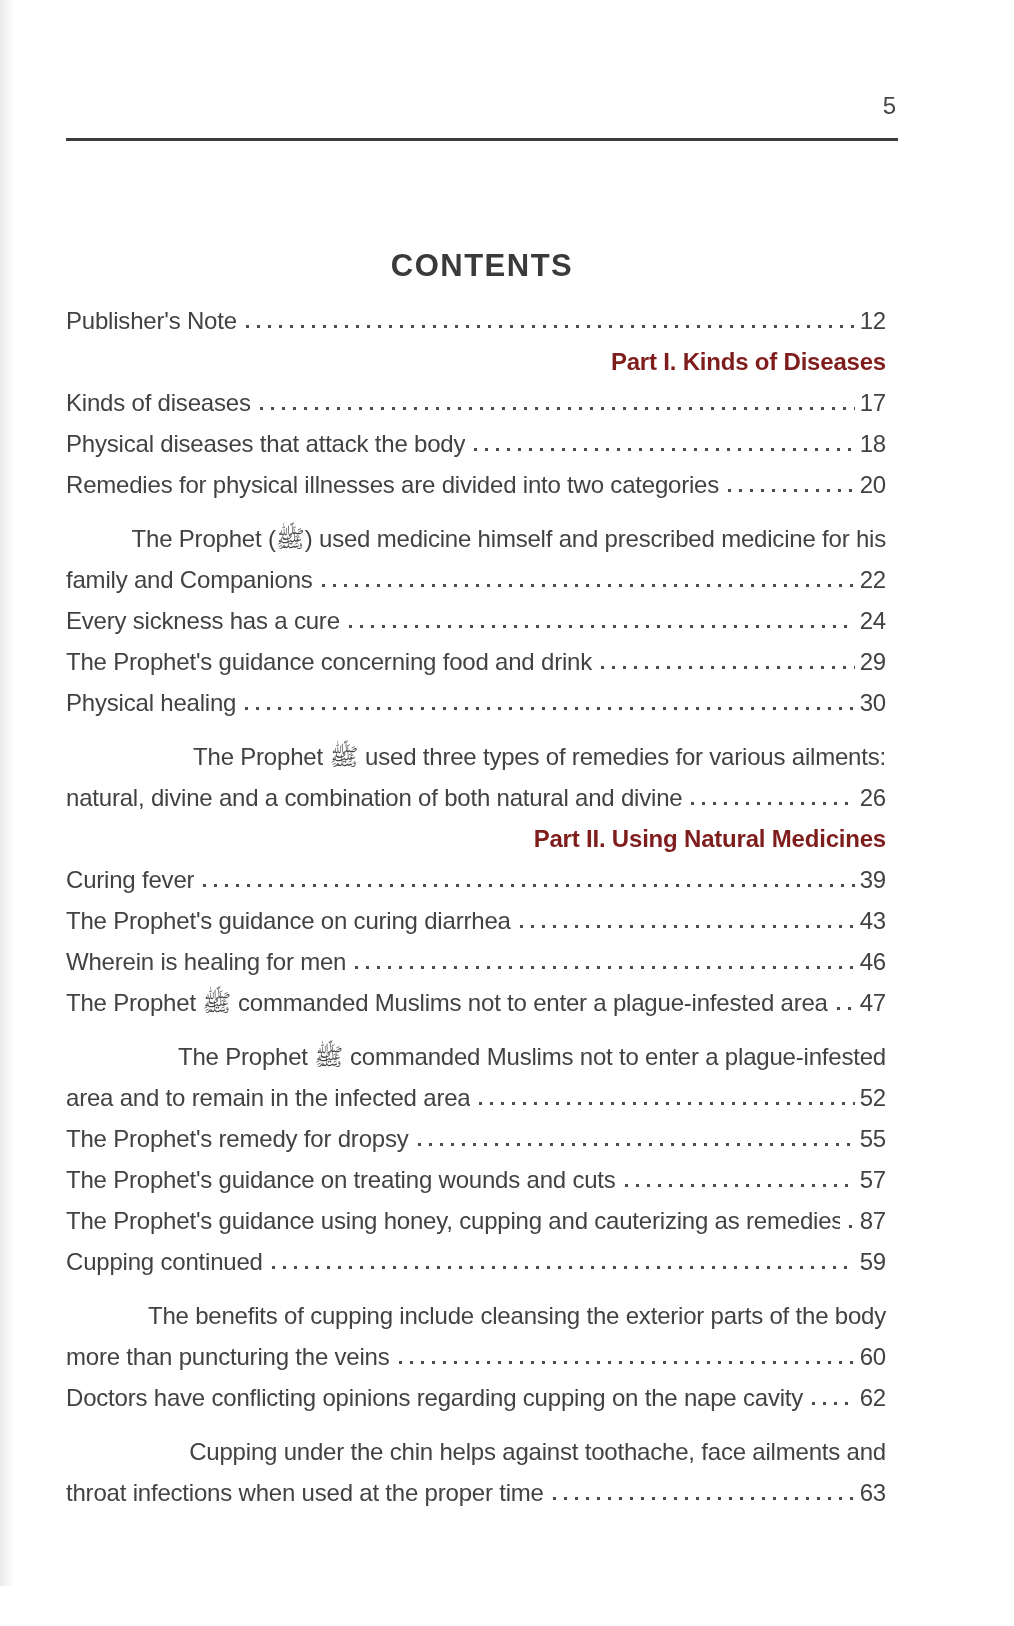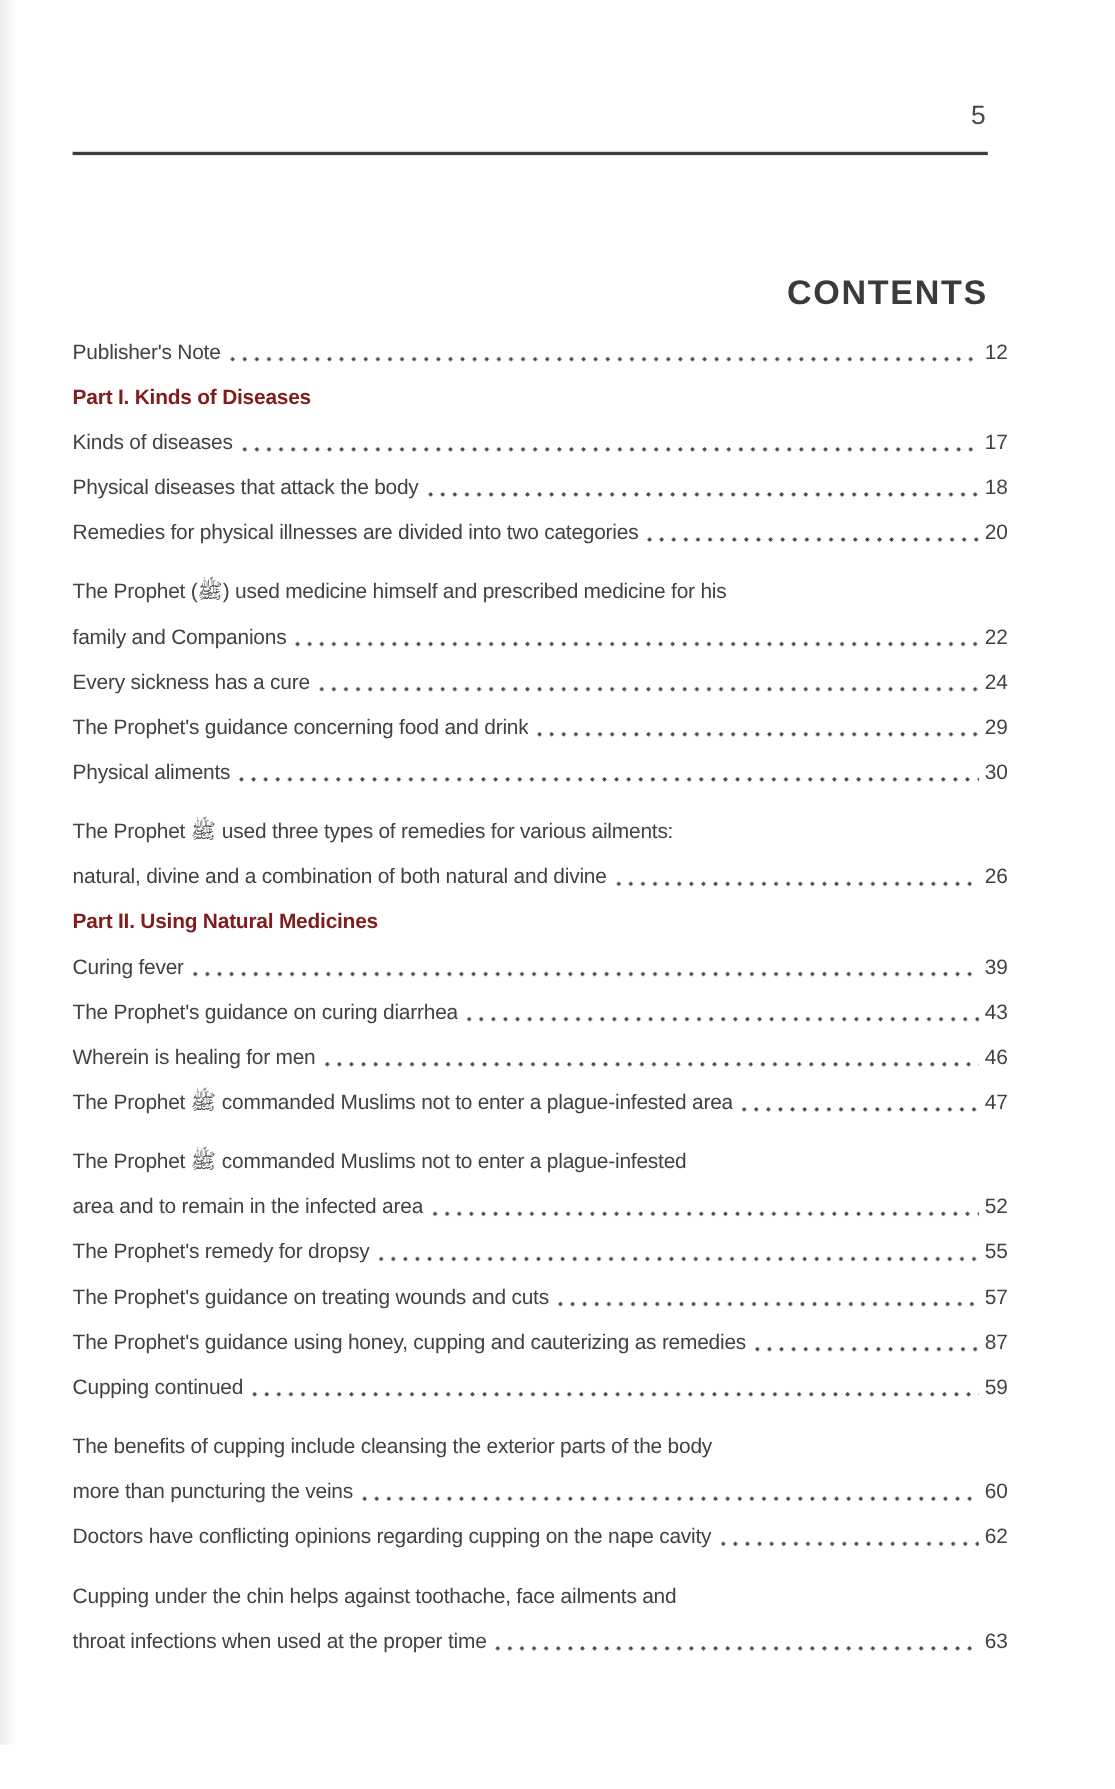--- a/index.html
+++ b/index.html
@@ -41,35 +41,36 @@
     background: #3c3c3c;
     border: none;
     margin: 0;
   }
   .contents-title {
     position: absolute;
     top: 248px;
     left: 66px;
     right: 116px;
     margin: 0;
-    text-align: right;
+    text-align: center;
     font-size: 31px;
     font-weight: bold;
     letter-spacing: 1.5px;
     color: #3a3a3a;
   }
   .toc {
     position: absolute;
     top: 300px;
     left: 66px;
-    right: 98px;
-    font-size: 19px;
+    right: 128px;
+    font-size: 24px;
     line-height: 41px;
     letter-spacing: -0.2px;
     color: #424242;
+    text-align: right;
   }
   .toc-heading {
     font-weight: bold;
     color: #7f1d1d;
     white-space: nowrap;
   }
   .toc-line {
     white-space: nowrap;
     margin-top: 13px;
   }
@@ -135,21 +136,21 @@
         <span class="toc-text">Every sickness has a cure</span>
         <span class="dots"></span>
         <span class="toc-page">24</span>
       </div>
       <div class="toc-row">
         <span class="toc-text">The Prophet's guidance concerning food and drink</span>
         <span class="dots"></span>
         <span class="toc-page">29</span>
       </div>
       <div class="toc-row">
-        <span class="toc-text">Physical aliments</span>
+        <span class="toc-text">Physical healing</span>
         <span class="dots"></span>
         <span class="toc-page">30</span>
       </div>
       <div class="toc-line">The Prophet ﷺ used three types of remedies for various ailments:</div>
       <div class="toc-row">
         <span class="toc-text">natural, divine and a combination of both natural and divine</span>
         <span class="dots"></span>
         <span class="toc-page">26</span>
       </div>
       <div class="toc-heading">Part II. Using Natural Medicines</div>

